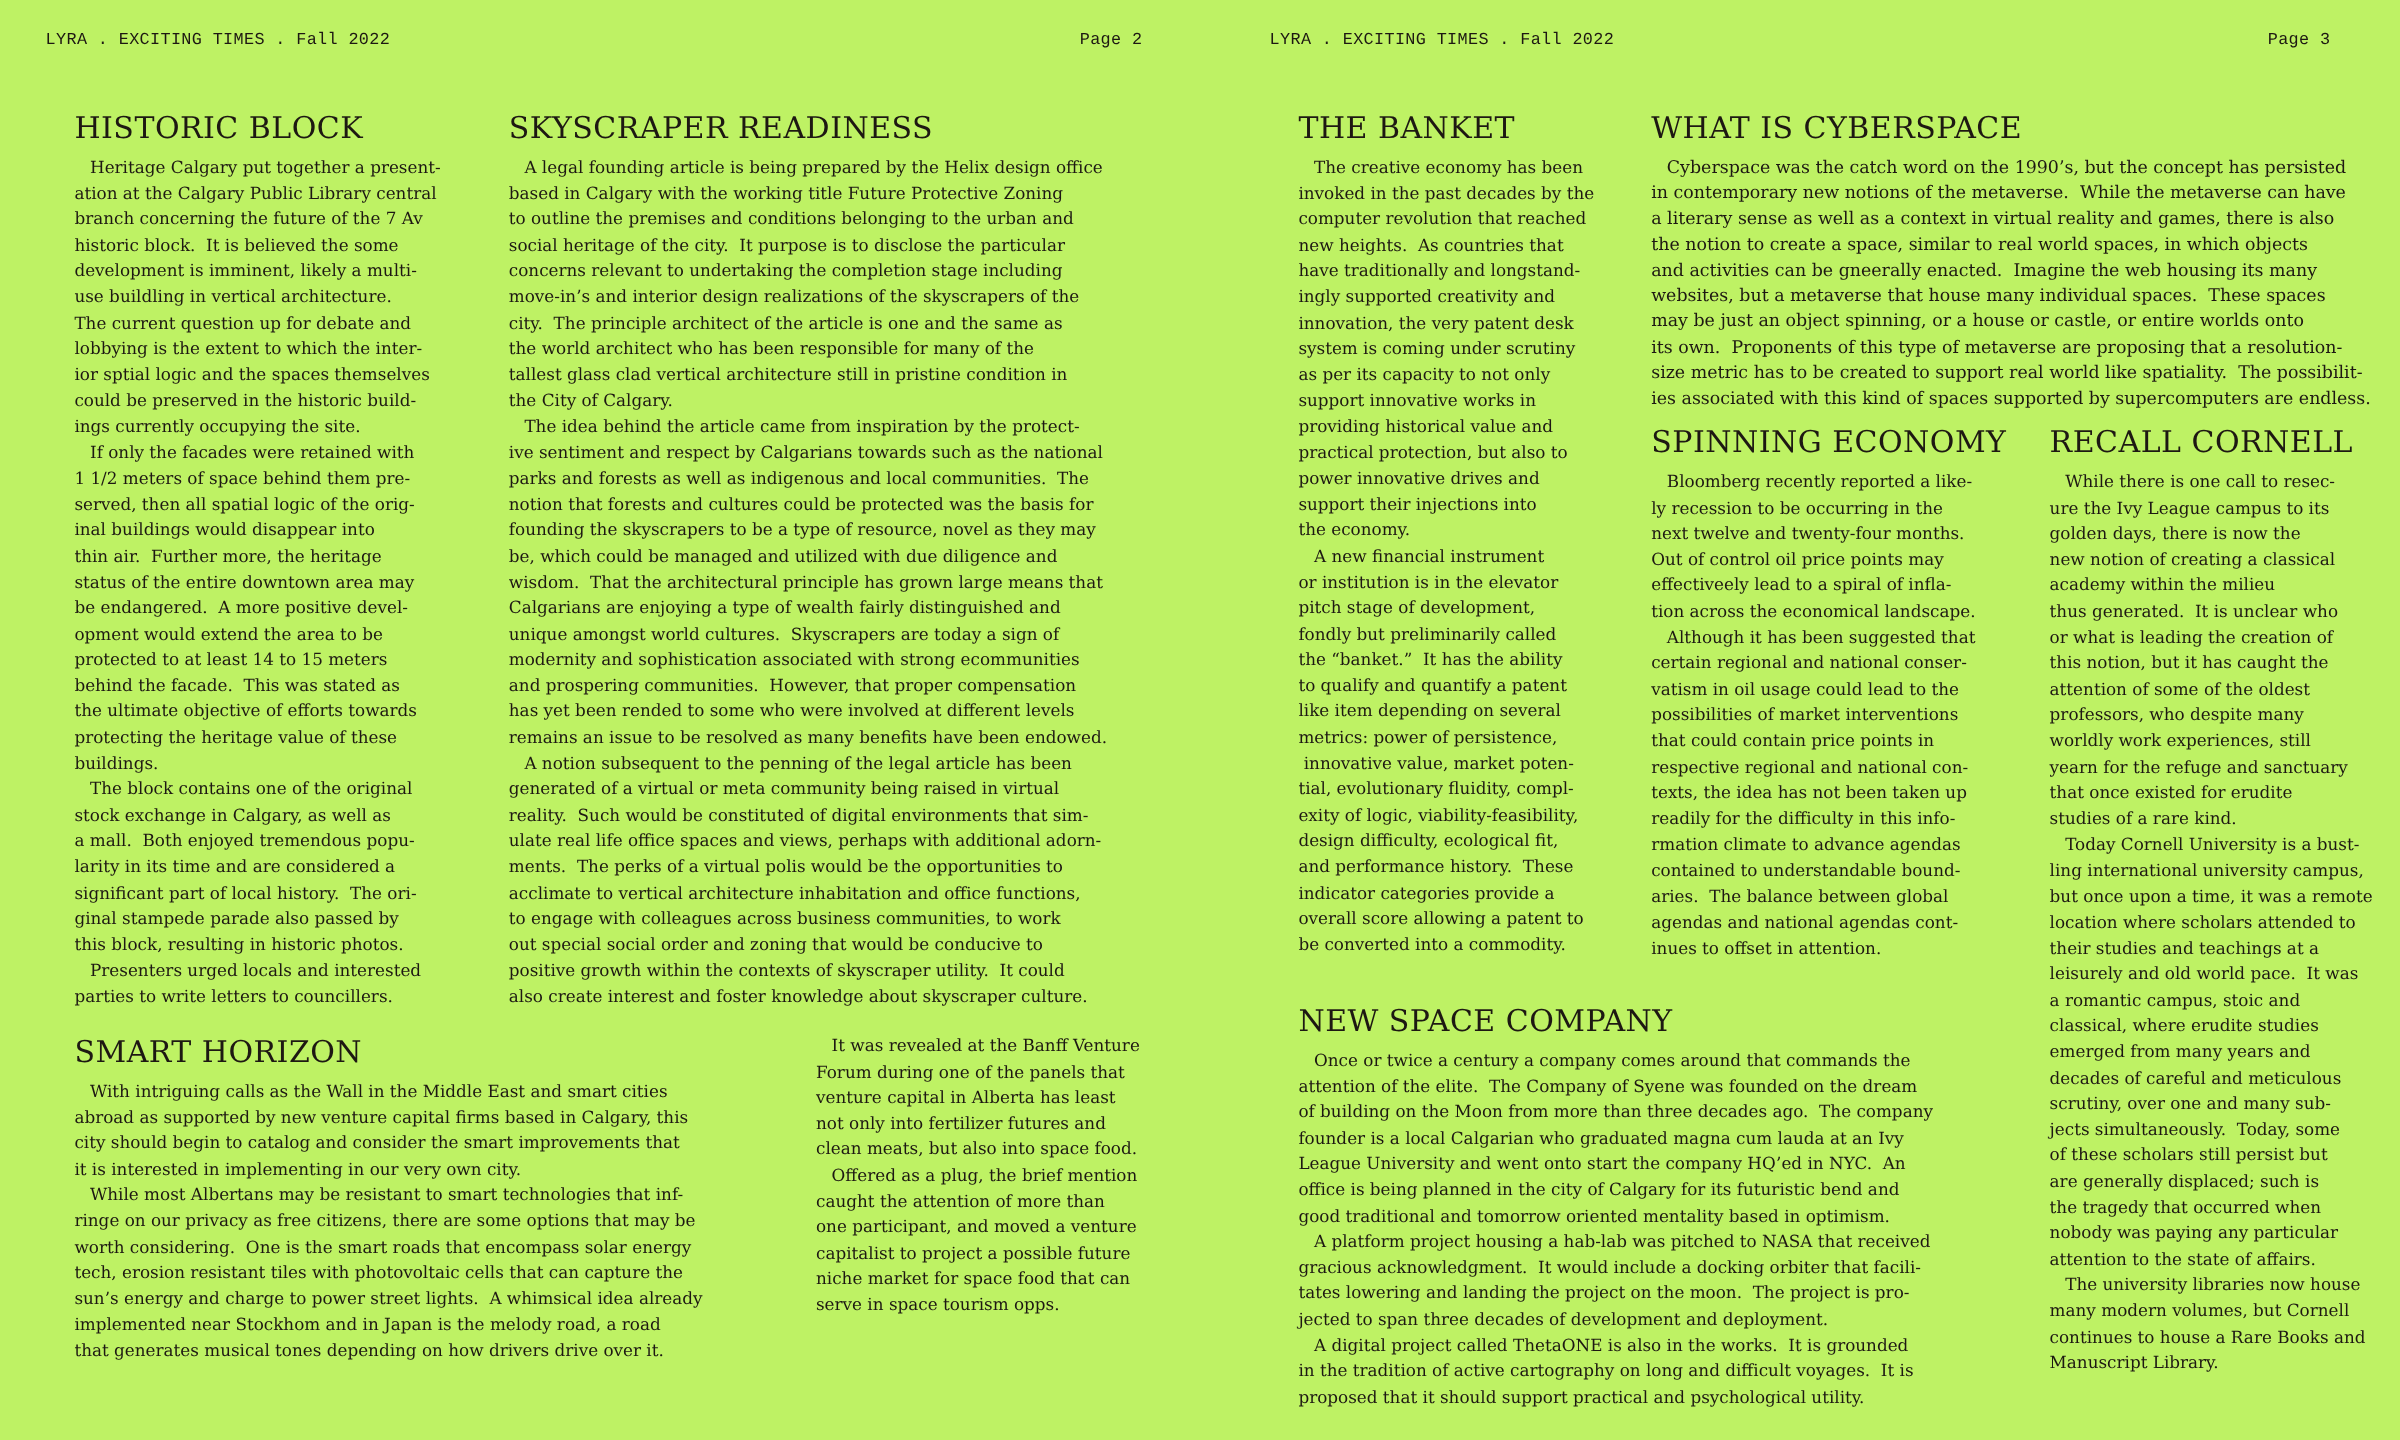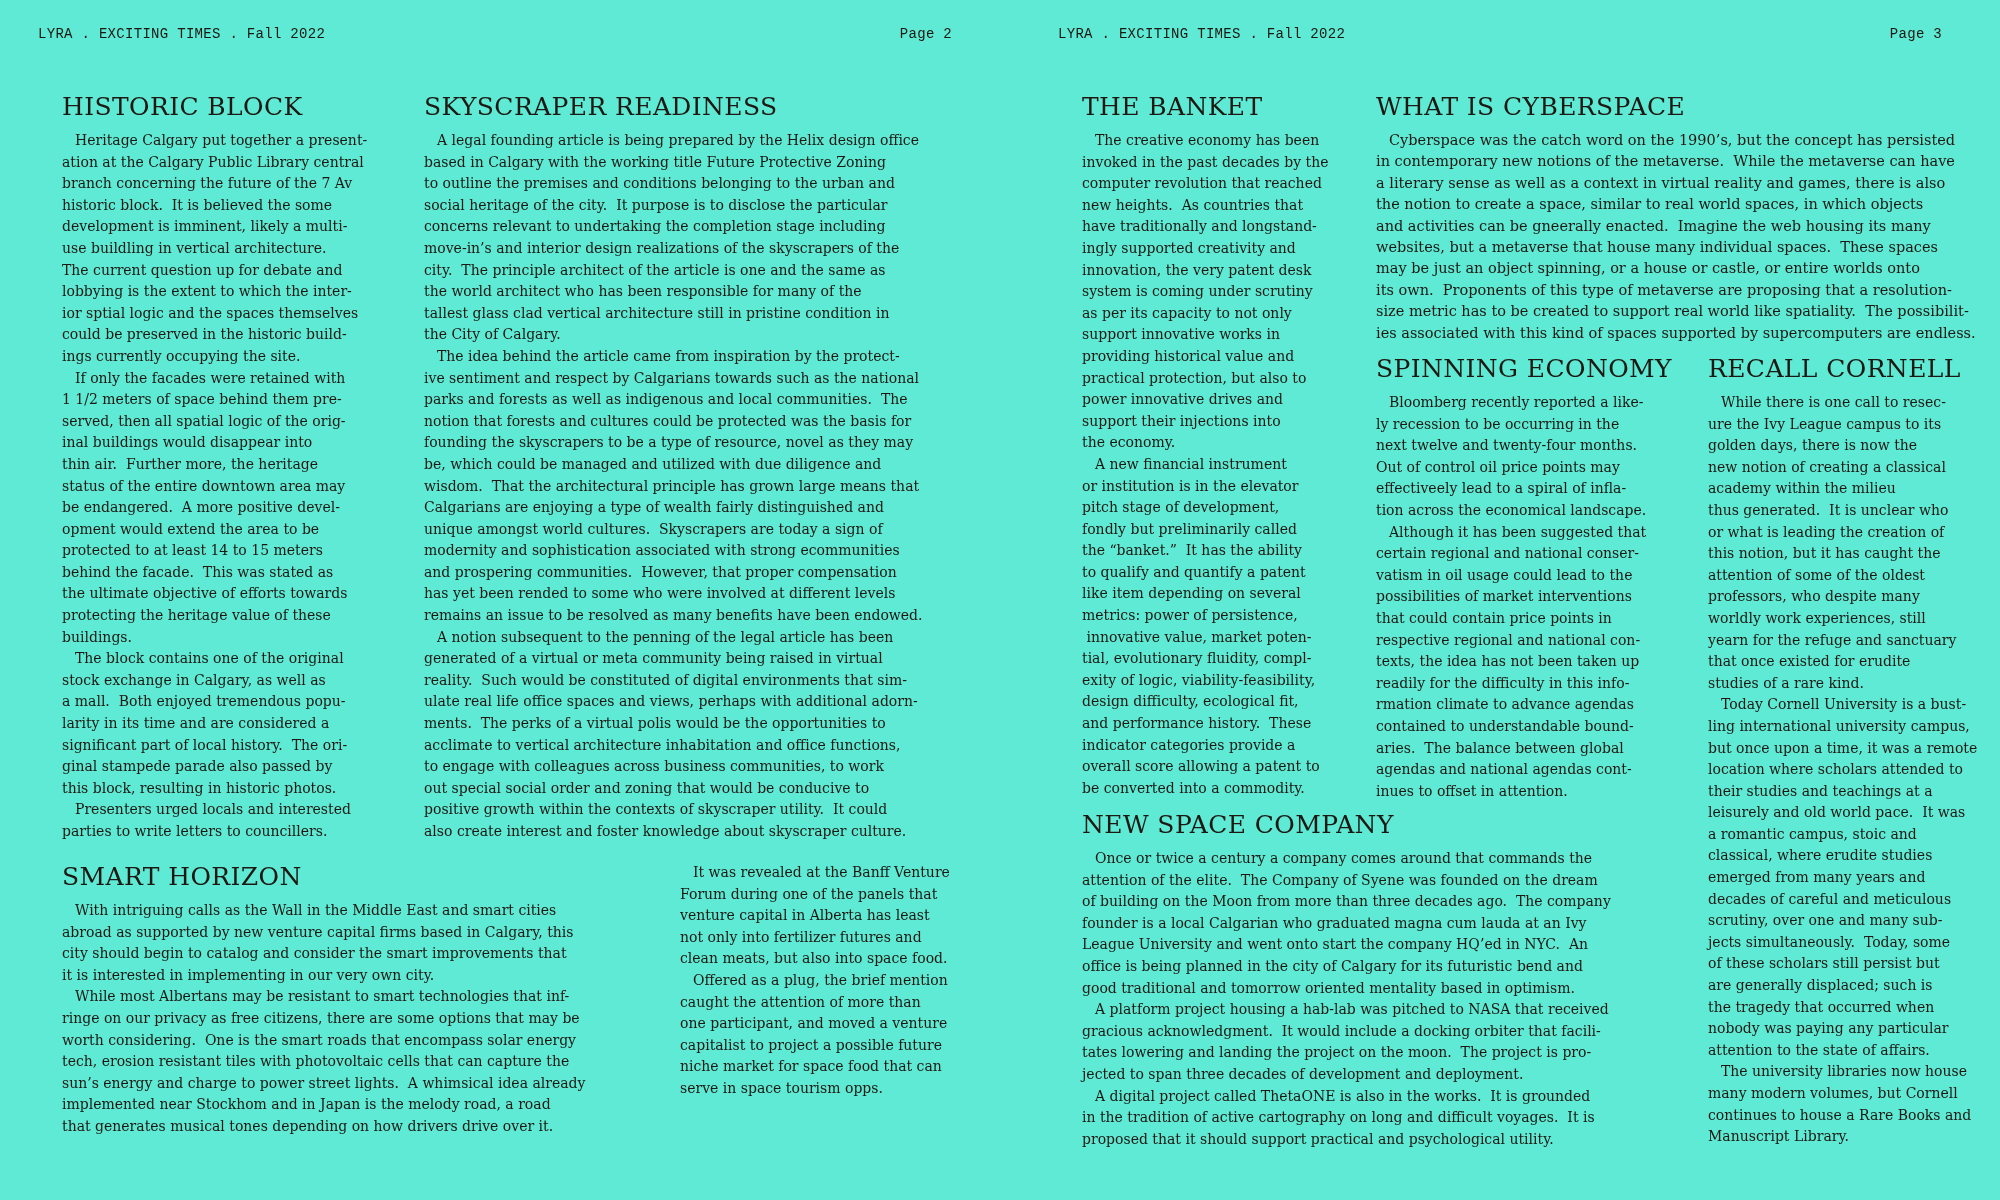--- a/index.html
+++ b/index.html
@@ -40,26 +40,26 @@
   #art-historic   { left:38px;  top:92px;  width:282px; }
   #art-skyscraper { left:400px; top:92px;  width:562px; }
   #art-smart      { left:38px;  top:862px; width:600px; }
   #art-foods      { left:656px; top:862px; width:330px; }
 
   
   #art-banket     { left:58px;  top:92px;  width:292px; }
   #art-cyber      { left:352px; top:92px;  width:645px; }
   #art-spinning   { left:352px; top:354px; width:330px; }
   #art-recall     { left:684px; top:354px; width:312px; }
-  #art-newspace   { left:58px;  top:810px; width:625px; }
+  #art-newspace   { left:58px;  top:836px; width:625px; }
 </style>
 </head>
 <body>
 
-<div class="canvas" style="background: #5eead4; color: rgb(29, 24, 18);">
+<div class="canvas" style="background: #bef264; color: rgb(29, 24, 18);">
 
   <section class="page" id="page2">
     <header class="masthead">
       <span>LYRA . EXCITING TIMES . Fall 2022</span>
       <span>Page 2</span>
     </header>
 
     <article class="article" id="art-historic">
       <h2 class="article-title">HISTORIC BLOCK</h2>
       <div class="article-body">

